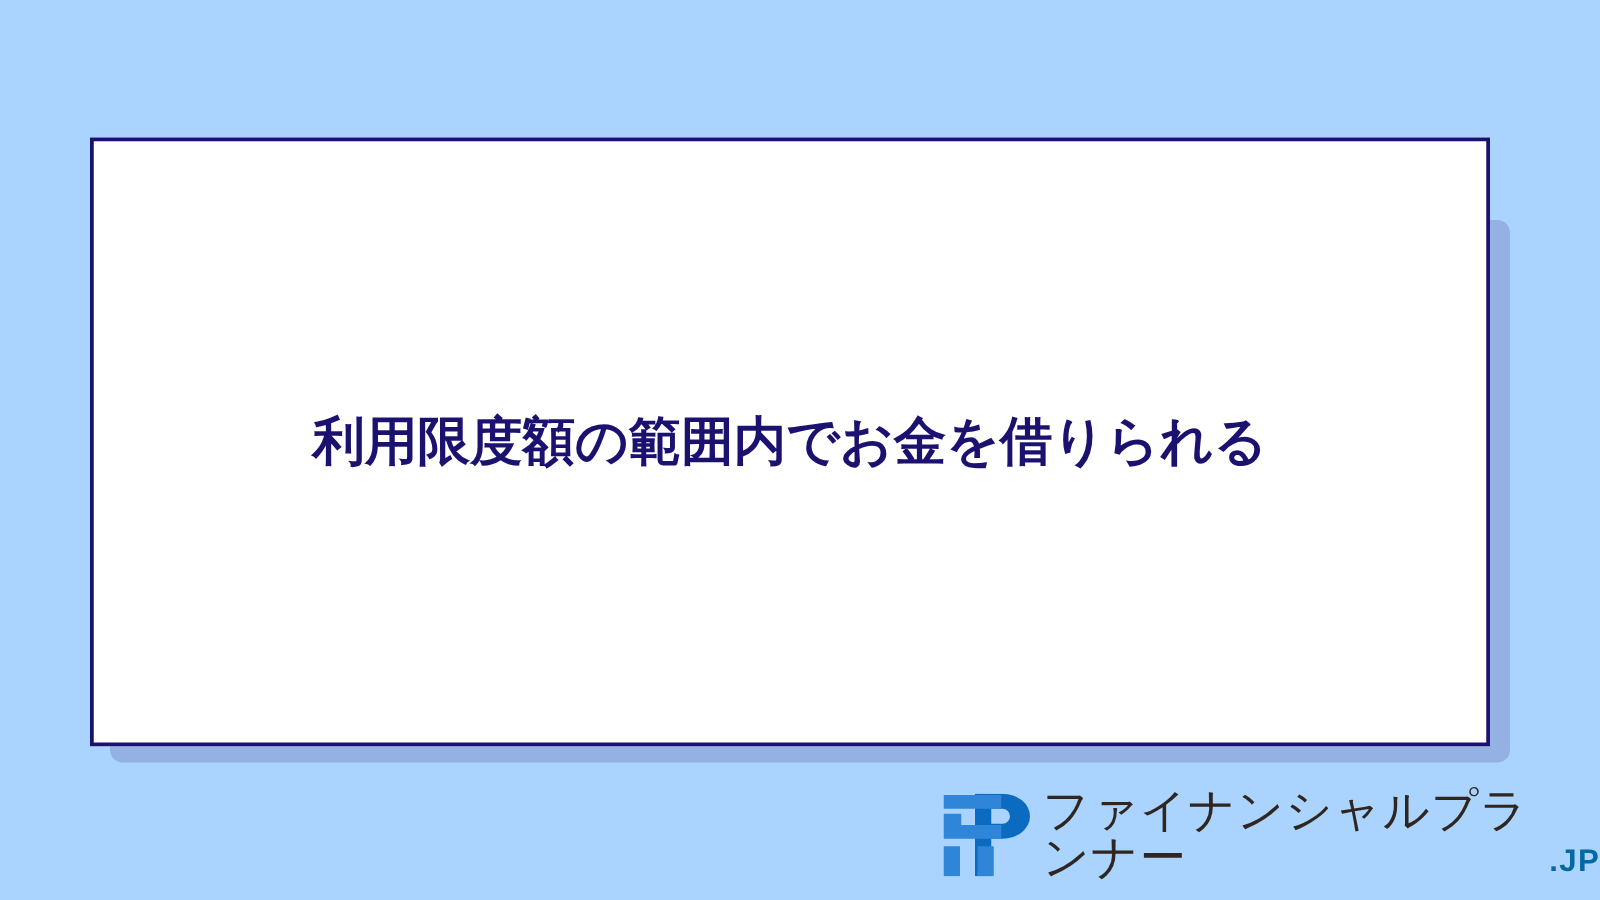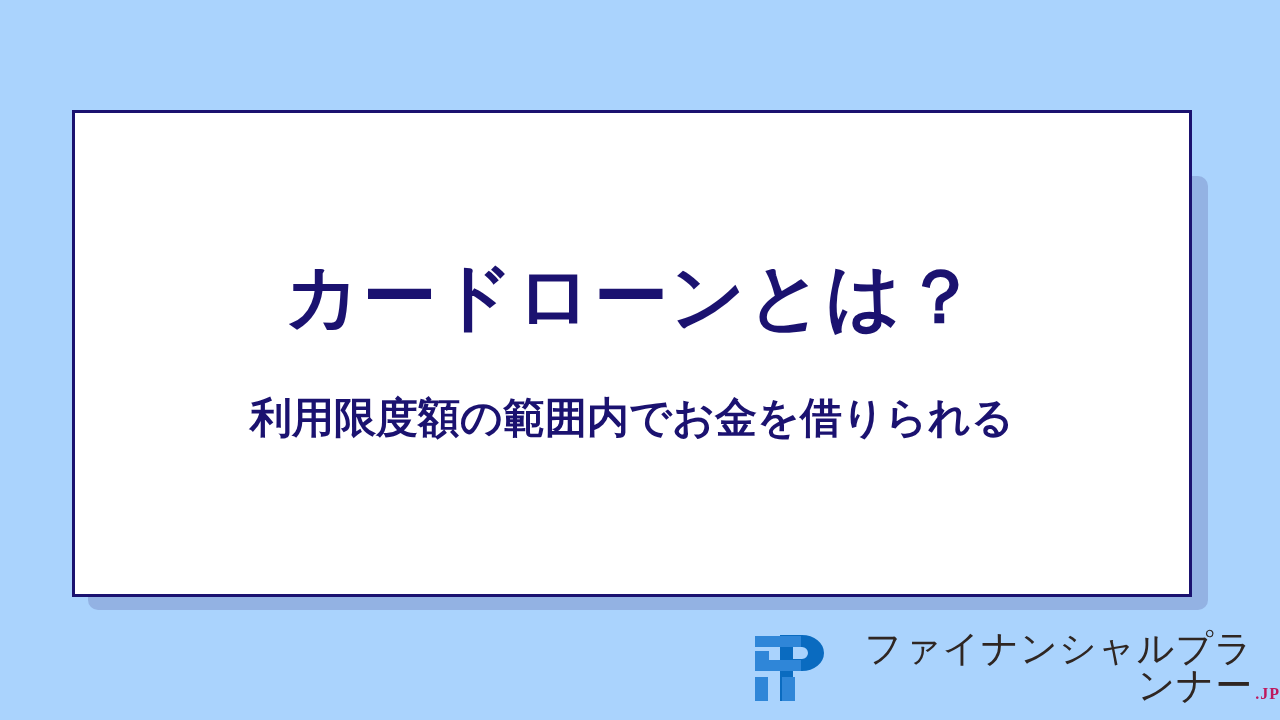--- a/index.html
+++ b/index.html
@@ -94,56 +94,54 @@
   .logo-mark {
     width: 72px;
     height: 66px;
     flex: 0 0 auto;
     display: block;
   }
 
   .logo-text-wrap {
     display: flex;
     align-items: flex-end;
-    margin-left: 27px;
+    margin-left: 10px;
     padding-bottom: 2px;
-    text-align: right;
   }
 
   .logo-text {
     color: #2f2622;
     font-size: 37px;
     font-weight: 500;
     letter-spacing: 1px;
     line-height: 1;
     font-family: "DejaVu Sans", "Liberation Sans", sans-serif;
   }
 
   .logo-tld {
-    color: #be185d;
-    font-size: 16px;
+    color: #0369a1;
+    font-size: 25px;
     font-weight: bold;
     letter-spacing: 1px;
     line-height: 1;
     margin-left: 2px;
     padding-bottom: 2px;
-    font-family: Liberation Serif, serif;
+    font-family: Liberation Sans, sans-serif;
   }
 </style>
 </head>
 <body>
 
 <div class="slide">
 
   <div class="card-shadow"></div>
 
   <div class="card">
     <div class="card-inner">
 
-      <h1 class="card-title">カードローンとは？</h1>
 
       <p class="card-subtitle">
         <span class="sub-line">利用限度額の範囲内でお金を借りられる</span>
       </p>
 
     </div>
   </div>
 
   <div class="logo">
 

